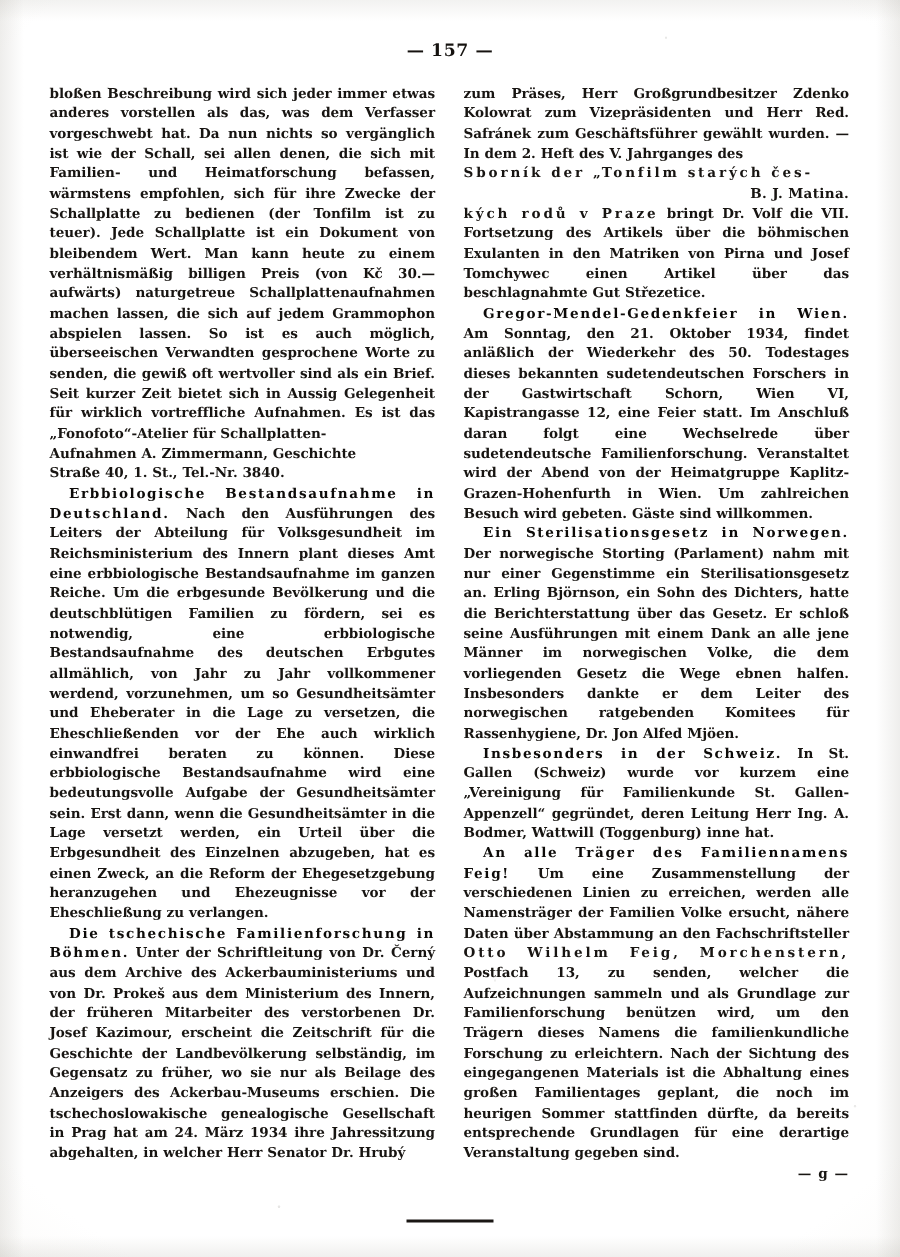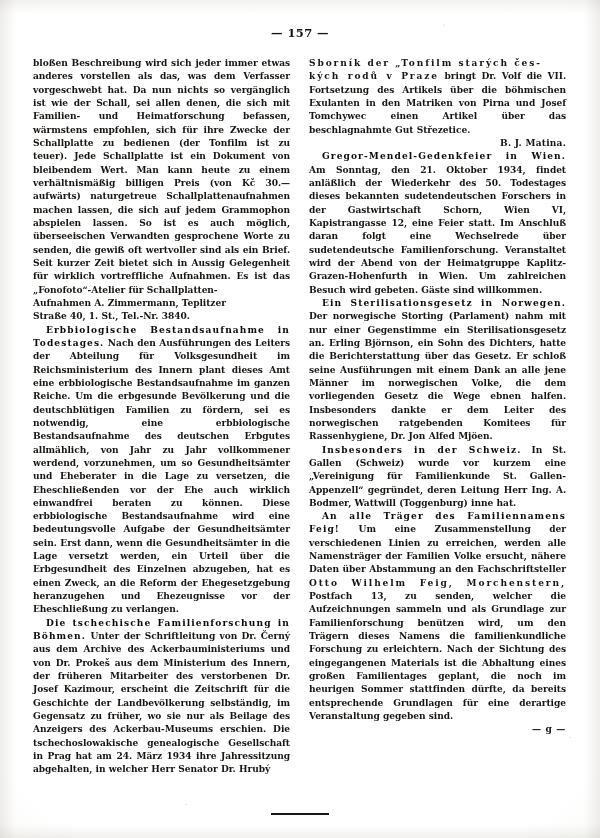--- a/index.html
+++ b/index.html
@@ -157,46 +157,49 @@
 
 <div class="content">
 
   <div class="folio">— 157 —</div>
 
   <div class="columns">
 
     <div class="col">
 
       <p class="para">bloßen Beschreibung wird sich jeder immer etwas anderes vorstellen als das, was dem Verfasser vorgeschwebt hat. Da nun nichts so vergänglich ist  wie der Schall, sei allen denen, die sich mit Familien- und Heimatforschung befassen, wärmstens empfohlen, sich für ihre Zwecke der Schallplatte zu bedienen (der Tonfilm ist zu teuer). Jede Schallplatte ist ein Dokument von bleibendem Wert. Man kann heute zu einem verhältnismäßig billigen Preis (von Kč 30.— aufwärts) naturgetreue Schallplattenaufnahmen machen lassen, die sich auf jedem Grammophon abspielen lassen. So ist es auch möglich, überseeischen Verwandten gesprochene Worte zu senden, die gewiß oft wertvoller sind als ein Brief. Seit kurzer Zeit bietet sich in Aussig Gelegenheit für wirklich vortreffliche Aufnahmen. Es ist das  „Fonofoto“-Atelier  für  Schallplatten-</p>
-      <p class="para" style="font-weight:900;text-align:justify;">Aufnahmen  A.  Zimmermann,  Teplitzer</p>
+      <p class="para" style="font-weight:900;text-align:justify;">Aufnahmen  A.  Zimmermann,  Geschichte</p>
       <p class="para" style="text-align:left;">Straße 40, 1. St., Tel.-Nr. 3840.</p>
 
       <p class="para head-start">
-        <span class="runin sperr-light">Erbbiologische  Bestandsaufnahme  in Todestages.</span>
+        <span class="runin sperr-light">Erbbiologische  Bestandsaufnahme  in Deutschland.</span>
         <span>Nach den Ausführungen des Leiters der Abteilung für Volksgesundheit im Reichsministerium des Innern plant dieses Amt eine erbbiologische Bestandsaufnahme im ganzen Reiche. Um die erbgesunde Bevölkerung und die deutschblütigen Familien zu fördern, sei es notwendig, eine erbbiologische Bestandsaufnahme des deutschen Erbgutes allmählich, von Jahr zu Jahr vollkommener werdend, vorzunehmen, um so Gesundheitsämter und Eheberater in die Lage zu versetzen, die Eheschließenden vor der Ehe auch wirklich einwandfrei beraten zu können. Diese erbbiologische Bestandsaufnahme wird eine bedeutungsvolle Aufgabe der Gesundheitsämter sein. Erst dann, wenn die Gesundheitsämter in die Lage versetzt werden, ein Urteil über die Erbgesundheit des Einzelnen abzugeben, hat es einen Zweck, an die Reform der Ehegesetzgebung heranzugehen und Ehezeugnisse vor der Eheschließung zu verlangen.</span>
       </p>
 
       <p class="para head-start">
         <span class="runin sperr-light">Die  tschechische  Familienforschung  in Böhmen.</span>
         <span>Unter der Schriftleitung von Dr. Černý aus dem Archive des Ackerbauministeriums und von Dr. Prokeš aus dem Ministerium des Innern, der früheren Mitarbeiter des verstorbenen Dr. Josef Kazimour, erscheint die Zeitschrift für die Geschichte der Landbevölkerung selbständig, im Gegensatz zu früher, wo sie nur als Beilage des Anzeigers des Ackerbau-Museums erschien. Die tschechoslowakische genealogische Gesellschaft in Prag hat am 24. März 1934 ihre Jahressitzung abgehalten, in welcher Herr Senator Dr. Hrubý</span>
       </p>
 
     </div>
 
     <div class="col">
 
+      <p class="para">
+        <span>zum Präses, Herr Großgrundbesitzer Zdenko Kolowrat zum Vizepräsidenten und Herr Red. Safránek zum Geschäftsführer gewählt wurden. — In dem 2. Heft des V. Jahrganges des</span>
+      </p>
       <p class="para" style="text-align:left;">
         <span class="sperr">Sborník der „Tonfilm starých čes-</span>
       </p>
       <p class="para">
+        <span class="signature">B. J. Matina.</span>
+      </p>
+      <p class="para">
         <span class="sperr">kých rodů v Praze</span>
         <span>bringt Dr. Volf die VII. Fortsetzung des Artikels über die böhmischen Exulanten in den Matriken von Pirna und Josef Tomchywec einen Artikel über das beschlagnahmte Gut Střezetice.</span>
-      </p>
-      <p class="para">
-        <span class="signature">B. J. Matina.</span>
       </p>
 
       <p class="para head-start">
         <span class="runin sperr-light">Gregor-Mendel-Gedenkfeier in Wien.</span>
         <span>Am Sonntag, den 21. Oktober 1934, findet anläßlich der Wiederkehr des 50. Todestages dieses bekannten sudetendeutschen Forschers in der Gastwirtschaft Schorn, Wien VI, Kapistrangasse 12, eine Feier statt. Im Anschluß daran folgt eine Wechselrede über sudetendeutsche Familienforschung. Veranstaltet wird der Abend von der Heimatgruppe Kaplitz-Grazen-Hohenfurth in Wien. Um zahlreichen Besuch wird gebeten. Gäste sind willkommen.</span>
       </p>
 
       <p class="para head-start">
         <span class="runin sperr-light">Ein Sterilisationsgesetz in Norwegen.</span>
         <span>Der norwegische Storting (Parlament) nahm mit nur einer Gegenstimme ein Sterilisationsgesetz an. Erling Björnson, ein Sohn des Dichters, hatte die Berichterstattung über das Gesetz. Er schloß seine Ausführungen mit einem Dank an alle jene Männer im norwegischen Volke, die dem vorliegenden Gesetz die Wege ebnen halfen. Insbesonders dankte er dem Leiter des norwegischen ratgebenden Komitees für Rassenhygiene, Dr. Jon Alfed Mjöen.</span>

